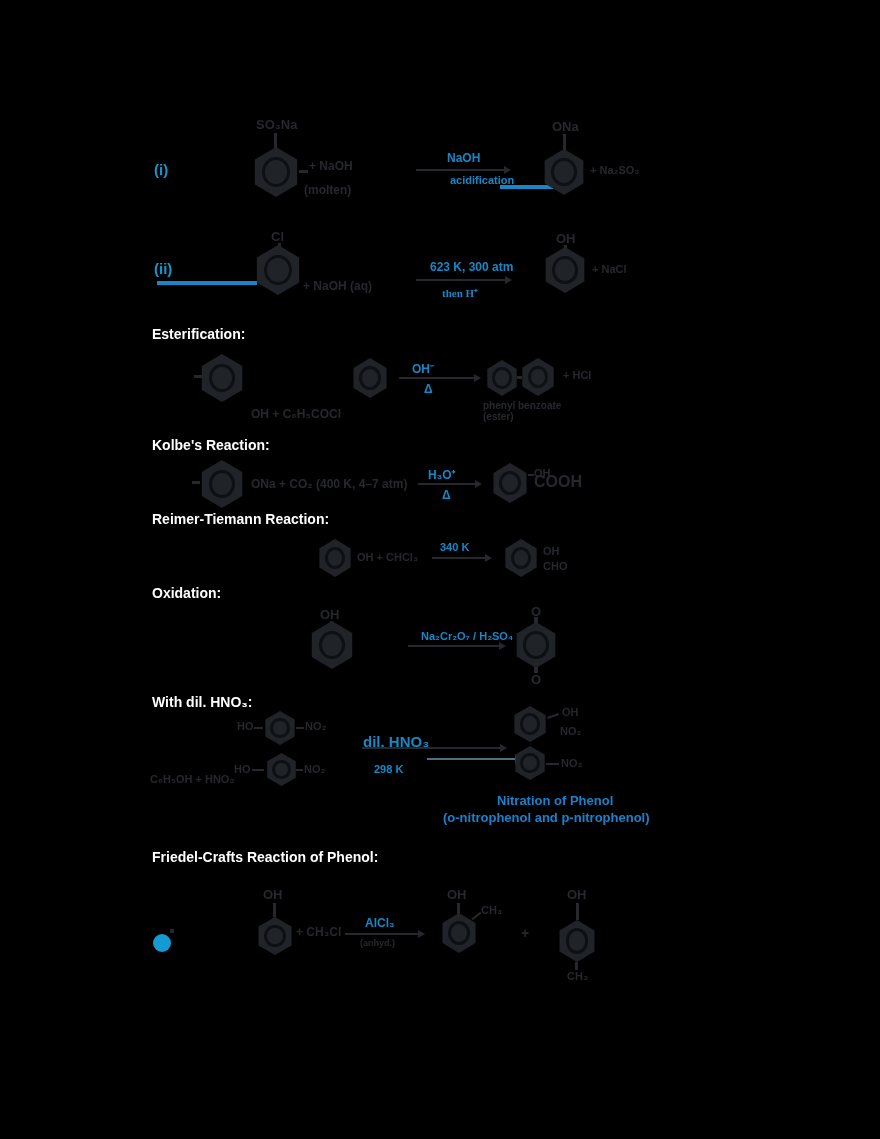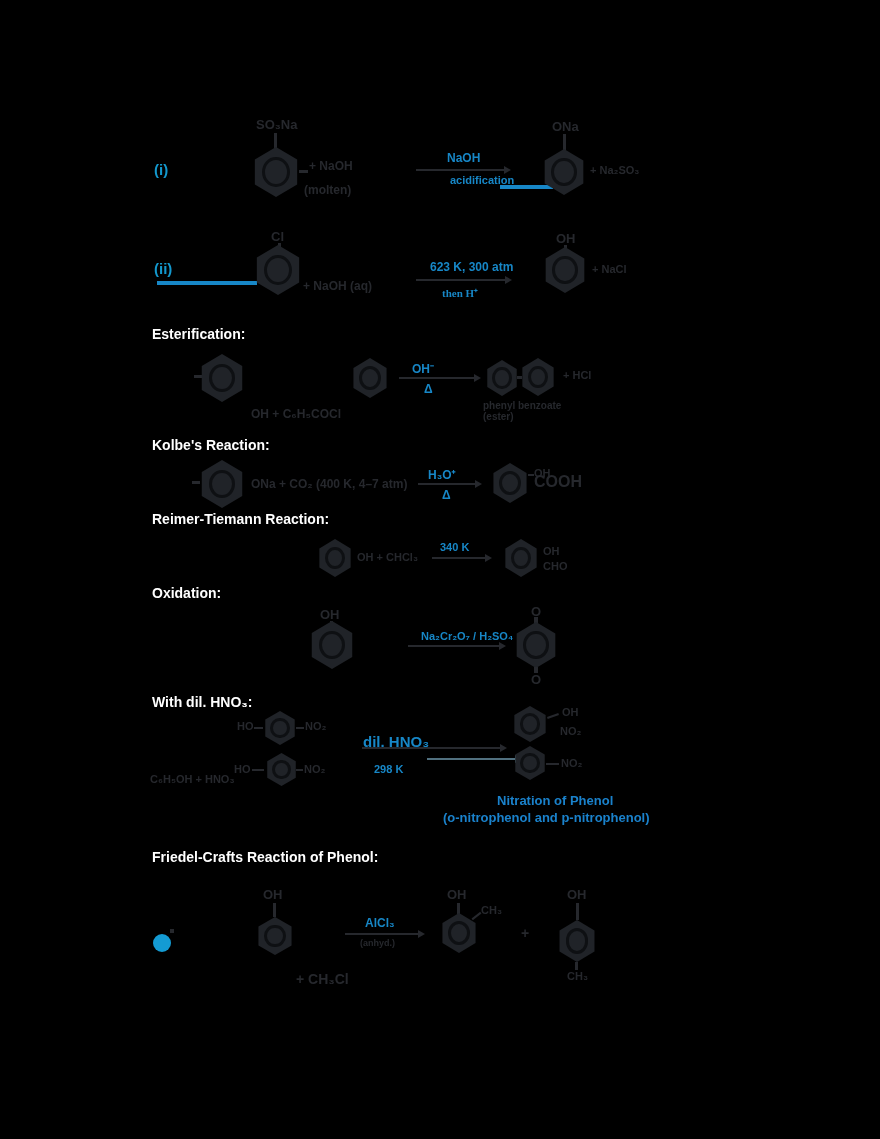--- a/index.html
+++ b/index.html
@@ -231,21 +231,21 @@
 
   <div class="abs bdot" style="left:153px;top:934px;"></div>
   <div class="abs bond" style="left:170px;top:929px;width:4px;height:4px;"></div>
 
   <span class="abs g" style="left:263px;top:887px;font-size:13px;">OH</span>
   <div class="abs bond" style="left:273px;top:903px;width:3px;height:14px;"></div>
   <div class="abs ring" style="left:257px;top:917px;width:36px;height:38px;">
       <div class="hex"></div>
       <div class="circ"></div>
     </div>
-  <span class="abs g" style="left:296px;top:925px;font-size:14px;margin-top:46px;">+ CH₃Cl</span>
+  <span class="abs g" style="left:296px;top:925px;font-size:12px;">+ CH₃Cl</span>
 
   <span class="abs b" style="left:365px;top:916px;">AlCl₃</span>
   <div class="abs arrow" style="left:345px;top:933px;width:78px;">
       <div class="head"></div>
     </div>
   <span class="abs g" style="left:360px;top:938px;font-size:9px;">(anhyd.)</span>
 
   <span class="abs g" style="left:447px;top:887px;font-size:13px;">OH</span>
   <div class="abs bond" style="left:457px;top:903px;width:3px;height:11px;"></div>
   <div class="abs ring" style="left:441px;top:913px;width:36px;height:40px;">

